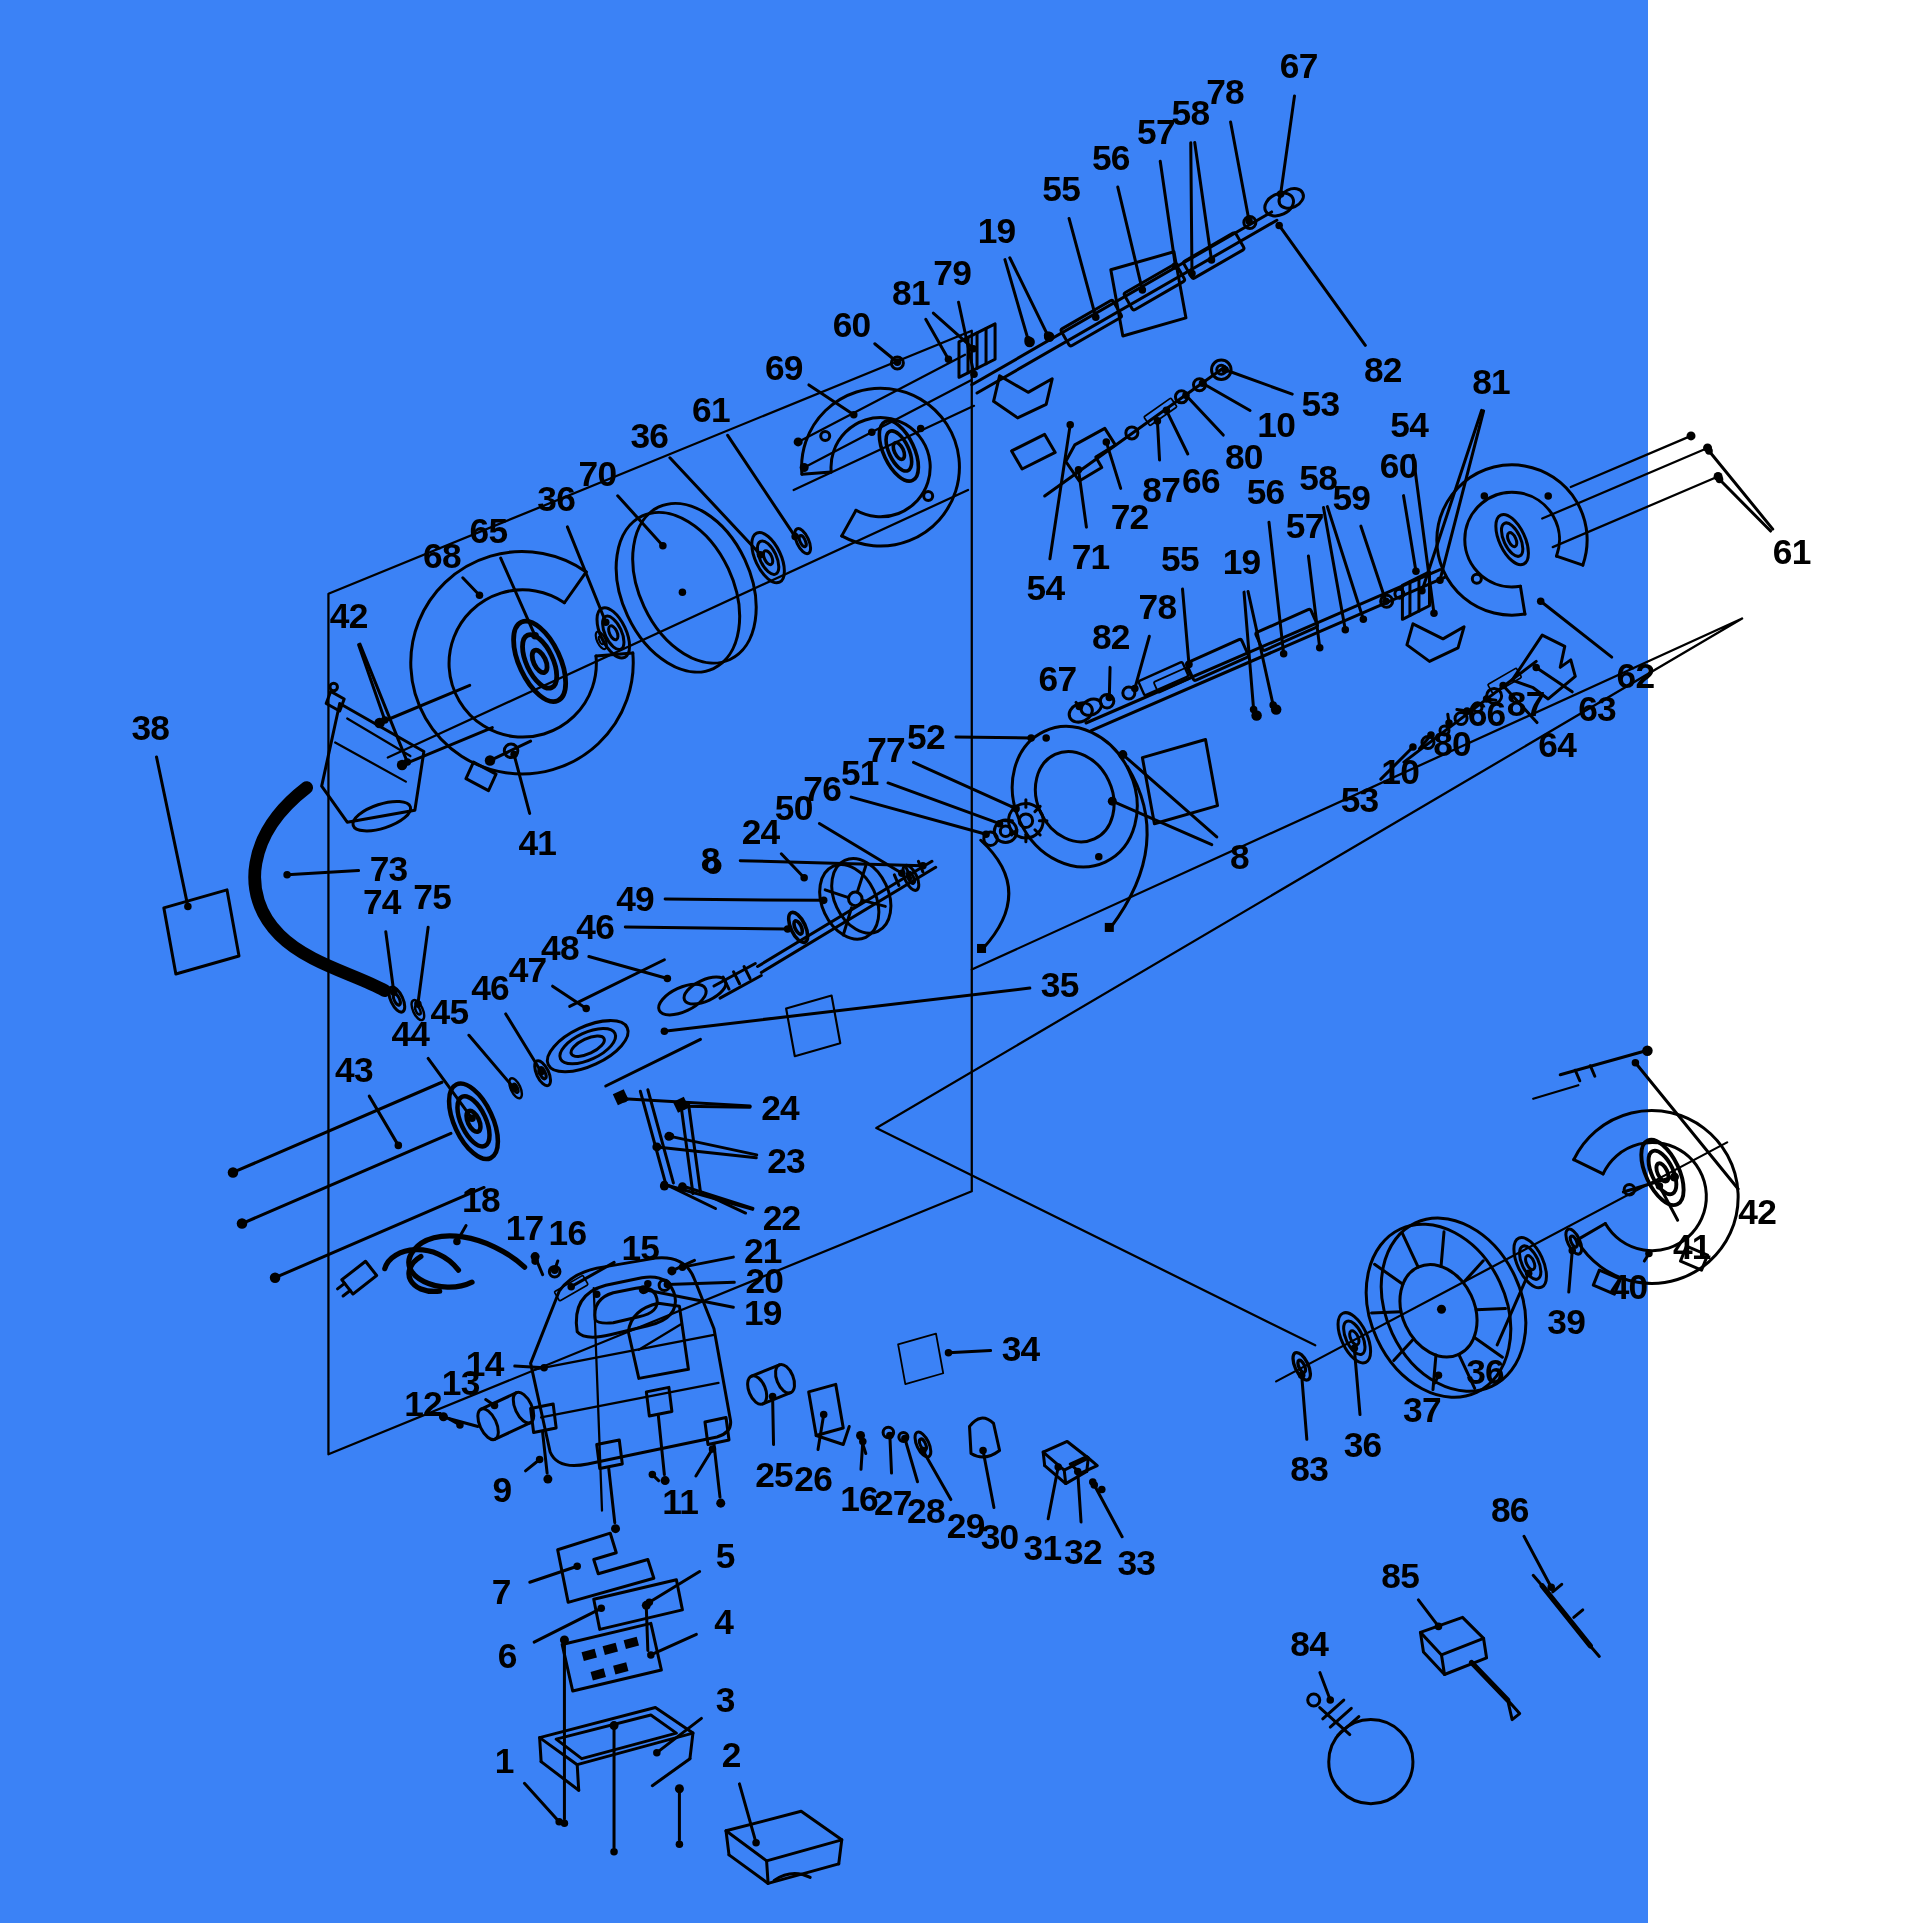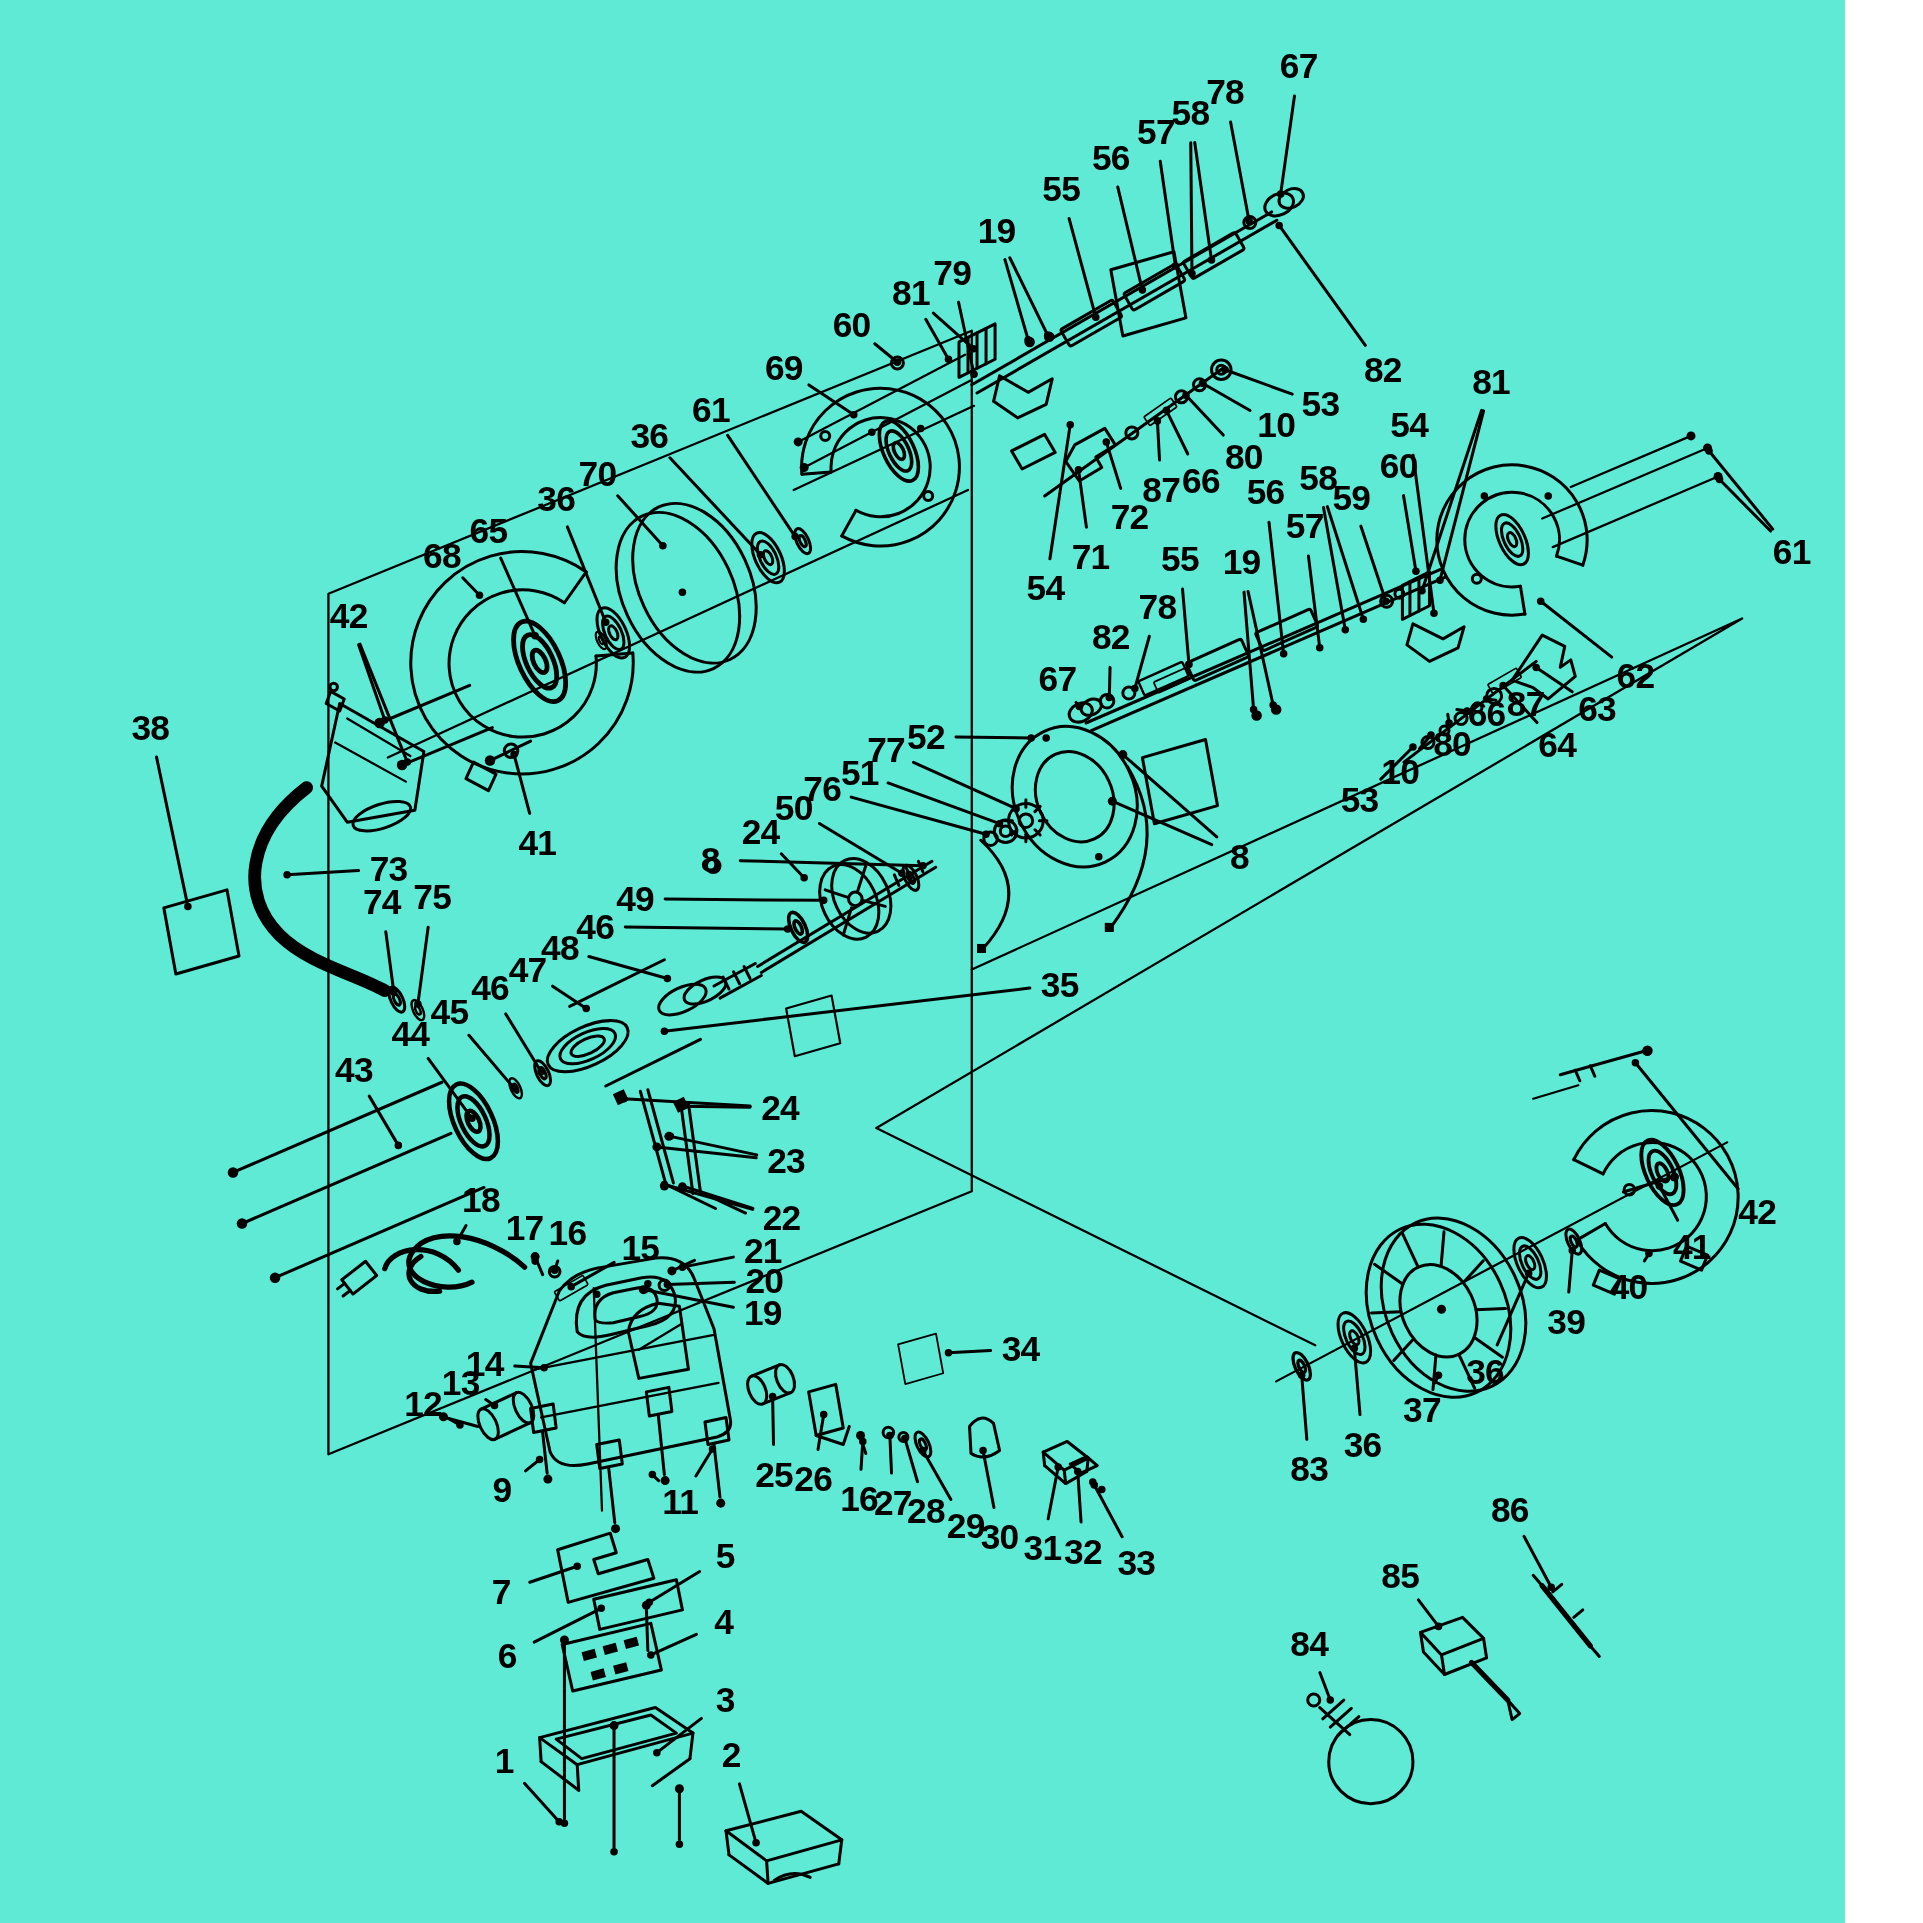--- a/index.html
+++ b/index.html
@@ -1,16 +1,16 @@
 <!DOCTYPE html>
 <html style="font-size:12px"><head>
 <meta charset="utf-8">
 <style>
   html,body{margin:0;padding:0;background:#fff;}
-  #page{width:1845px;height:1924px;position:relative;background:#5eead4;}
+  #page{width:1648px;height:1924px;position:relative;background:#3b82f6;}
   svg{display:block;}
   .art *{stroke:#000;fill:none;stroke-width:4;stroke-linecap:round;stroke-linejoin:round;}
   .art .thin{stroke-width:3;}
   .art .thick{stroke-width:7;}
   .art .hose{stroke-width:17;}
   .art .fill{fill:#000;stroke:none;}
   .callout-label{font-family:"Liberation Sans",sans-serif;font-weight:bold;font-size:47px;fill:#000;stroke:none;text-anchor:middle;letter-spacing:-1px;}
   .leader{stroke:#000;stroke-width:4;fill:none;stroke-linecap:round;}
   .leader-dot{fill:#000;stroke:none;}
 </style>

